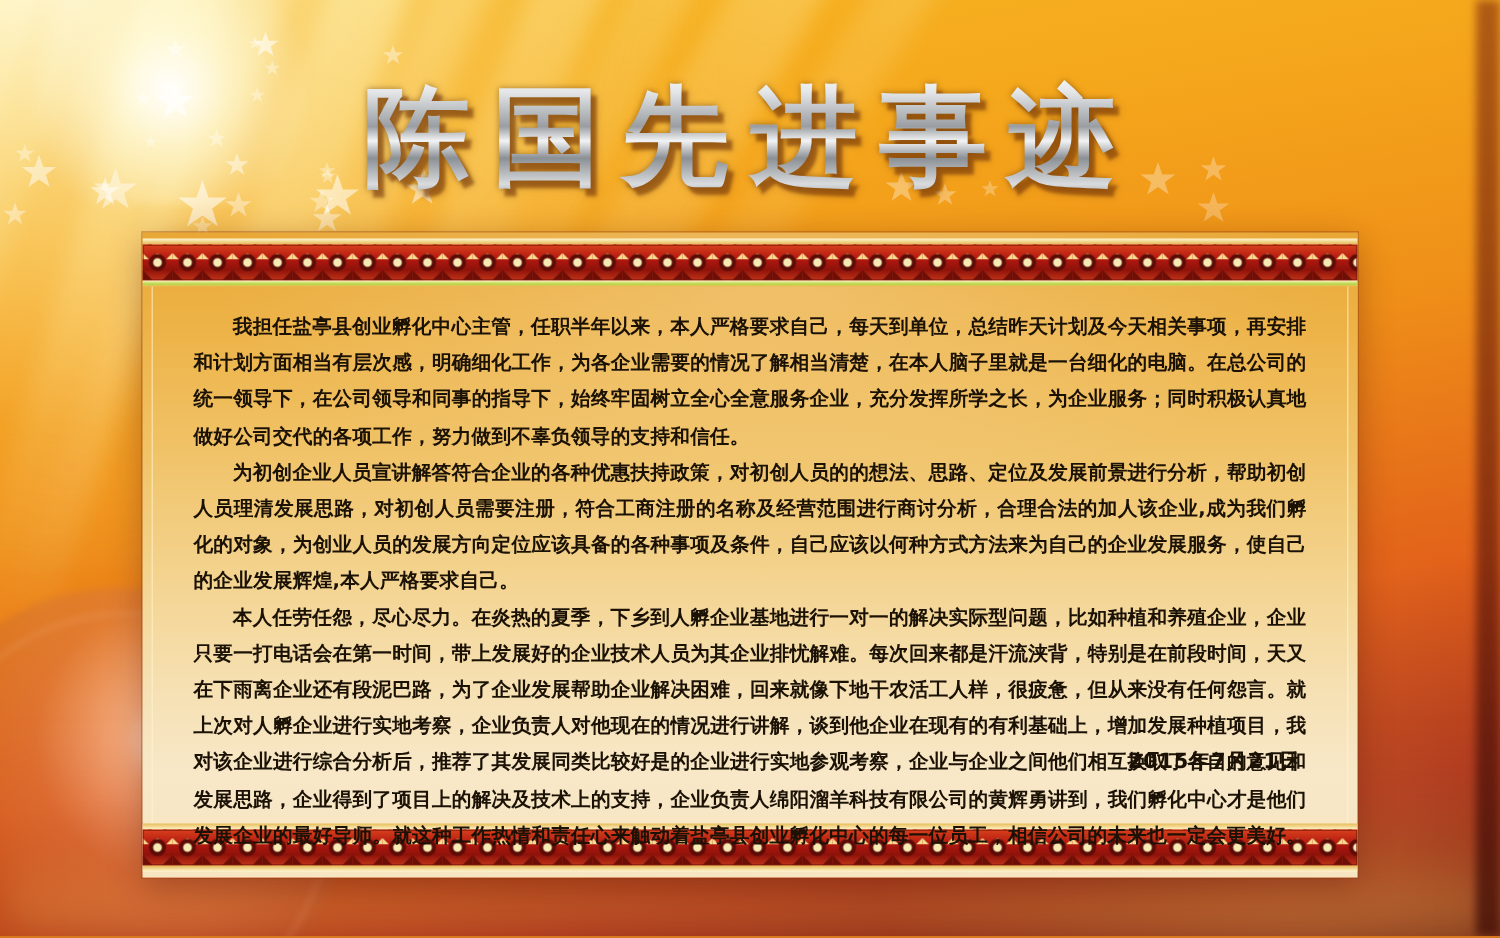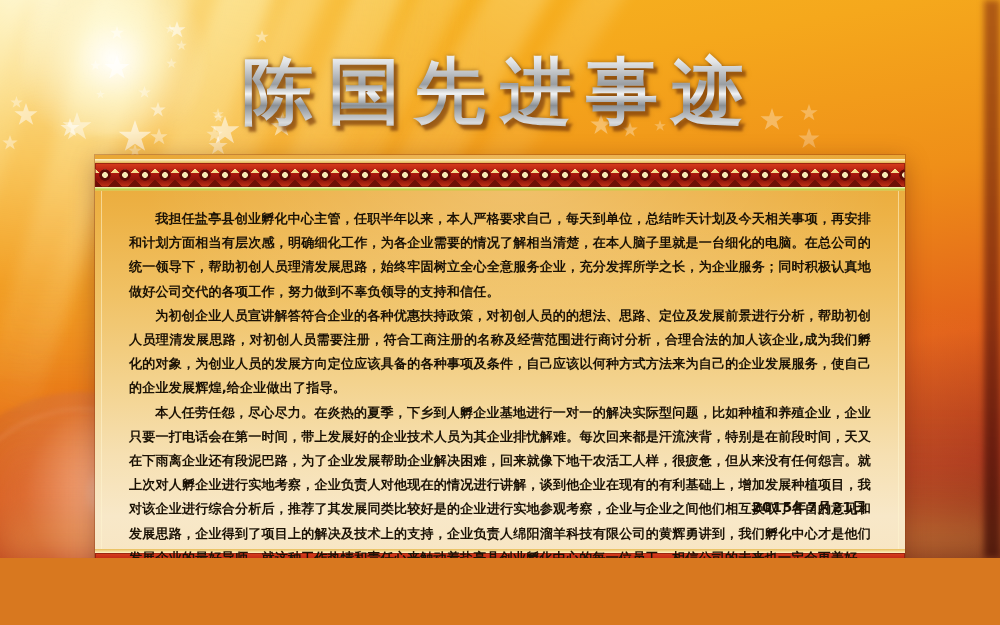--- a/index.html
+++ b/index.html
@@ -3,21 +3,21 @@
 <meta charset="utf-8">
 <title>陈国先进事迹</title>
 <style>
   html,body{margin:0;padding:0;}
   body{
     width:1000px;height:625px;overflow:hidden;
     font-family:"DejaVu Sans","Liberation Sans",sans-serif;
     background:#d8781f;
   }
   #poster{
-    position:relative;width:1000px;height:558px;overflow:hidden;
+    position:relative;width:1000px;height:624px;overflow:hidden;
     background:
       radial-gradient(ellipse 420px 300px at 88% 92%, rgba(255,170,90,0.30) 0%, rgba(255,170,90,0) 70%),
       linear-gradient(170deg,#f7b823 0%,#f5a81c 22%,#ef8f18 45%,#e2621a 68%,#9e2414 86%,#5a1108 100%);
   }
 
   
   .rays{position:absolute;inset:0;overflow:hidden;pointer-events:none;}
   .ray{
     position:absolute;top:-240px;left:0;
     width:60px;height:900px;
@@ -208,21 +208,21 @@
 
     <div class="band-edge bt-above"></div>
     <div class="band band-top"></div>
     <div class="band-edge bt-below"></div>
 
     <div class="band-edge bb-above"></div>
     <div class="band band-bottom"></div>
     <div class="band-edge bb-below"></div>
 
     <div class="body-text">
-      <p>我担任盐亭县创业孵化中心主管，任职半年以来，本人严格要求自己，每天到单位，总结昨天计划及今天相关事项，再安排和计划方面相当有层次感，明确细化工作，为各企业需要的情况了解相当清楚，在本人脑子里就是一台细化的电脑。在总公司的统一领导下，帮助初创人员理清发展思路，始终牢固树立全心全意服务企业，充分发挥所学之长，为企业服务；同时积极认真地做好公司交代的各项工作，努力做到不辜负领导的支持和信任。</p>
-      <p>为初创企业人员宣讲解答符合企业的各种优惠扶持政策，对初创人员的的想法、思路、定位及发展前景进行分析，帮助初创人员理清发展思路，对初创人员需要注册，符合工商注册的名称及经营范围进行商讨分析，合理合法的加人该企业,成为我们孵化的对象，为创业人员的发展方向定位应该具备的各种事项及条件，自己应该以何种方式方法来为自己的企业发展服务，使自己的企业发展辉煌,给企业做出了指导。</p>
+      <p>我担任盐亭县创业孵化中心主管，任职半年以来，本人严格要求自己，每天到单位，总结昨天计划及今天相关事项，再安排和计划方面相当有层次感，明确细化工作，为各企业需要的情况了解相当清楚，在本人脑子里就是一台细化的电脑。在总公司的统一领导下，在公司领导和同事的指导下，始终牢固树立全心全意服务企业，充分发挥所学之长，为企业服务；同时积极认真地做好公司交代的各项工作，努力做到不辜负领导的支持和信任。</p>
+      <p>为初创企业人员宣讲解答符合企业的各种优惠扶持政策，对初创人员的的想法、思路、定位及发展前景进行分析，帮助初创人员理清发展思路，对初创人员需要注册，符合工商注册的名称及经营范围进行商讨分析，合理合法的加人该企业,成为我们孵化的对象，为创业人员的发展方向定位应该具备的各种事项及条件，自己应该以何种方式方法来为自己的企业发展服务，使自己的企业发展辉煌,本人严格要求自己。</p>
       <p>本人任劳任怨，尽心尽力。在炎热的夏季，下乡到人孵企业基地进行一对一的解决实际型问题，比如种植和养殖企业，企业只要一打电话会在第一时间，带上发展好的企业技术人员为其企业排忧解难。每次回来都是汗流浃背，特别是在前段时间，天又在下雨离企业还有段泥巴路，为了企业发展帮助企业解决困难，回来就像下地干农活工人样，很疲惫，但从来没有任何怨言。就上次对人孵企业进行实地考察，企业负责人对他现在的情况进行讲解，谈到他企业在现有的有利基础上，增加发展种植项目，我对该企业进行综合分析后，推荐了其发展同类比较好是的企业进行实地参观考察，企业与企业之间他们相互换取了各自的意见和发展思路，企业得到了项目上的解决及技术上的支持，企业负责人绵阳溜羊科技有限公司的黄辉勇讲到，我们孵化中心才是他们发展企业的最好导师。就这种工作热情和责任心来触动着盐亭县创业孵化中心的每一位员工，相信公司的未来也一定会更美好。</p>
     </div>
 
     <div class="date">2015年7月21日</div>
   </div>
 
 </div>
 
 </body></html>

